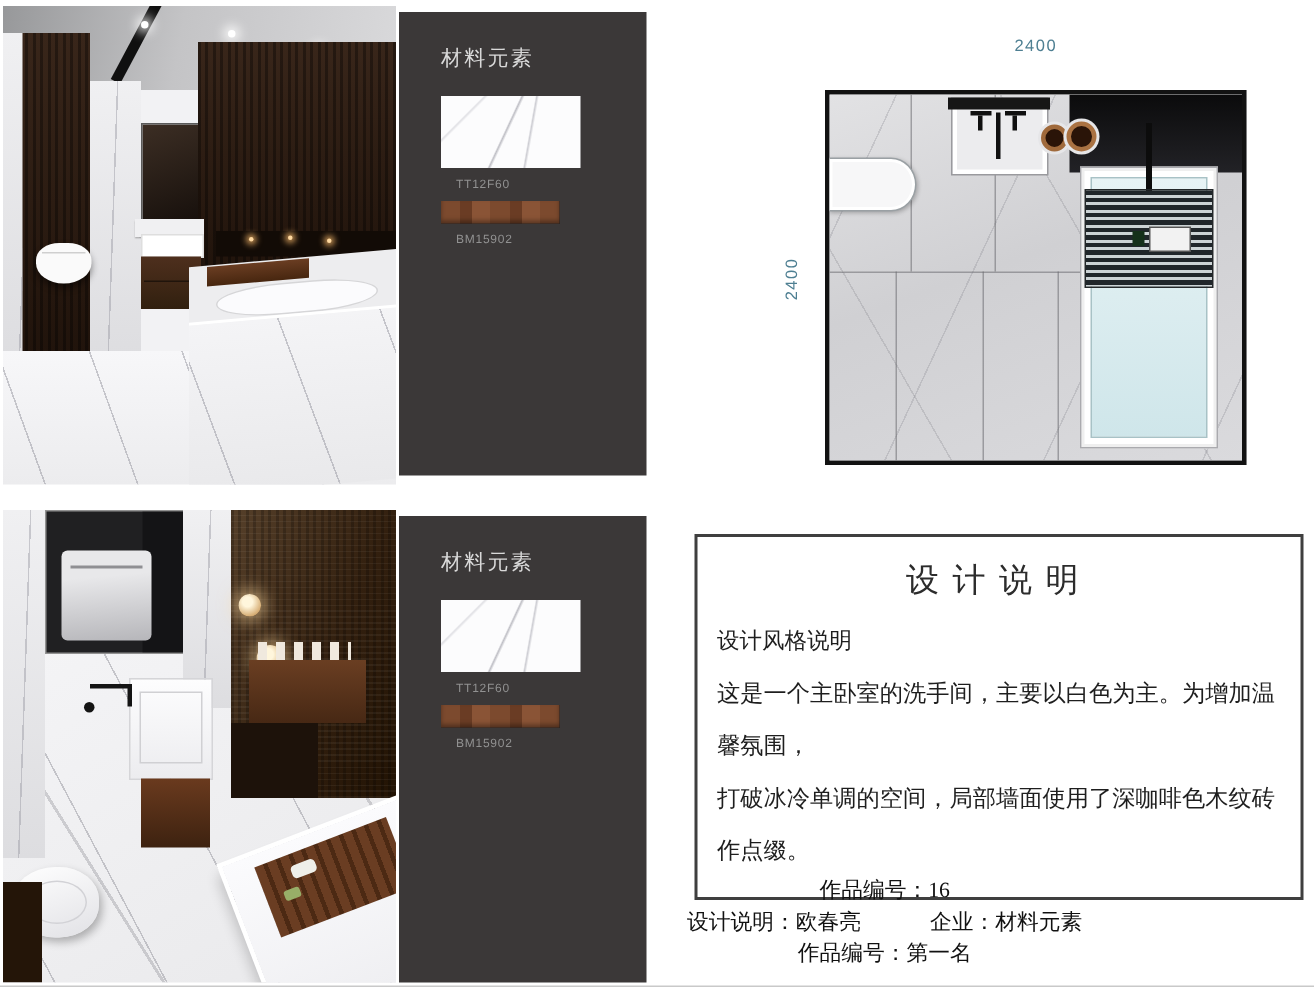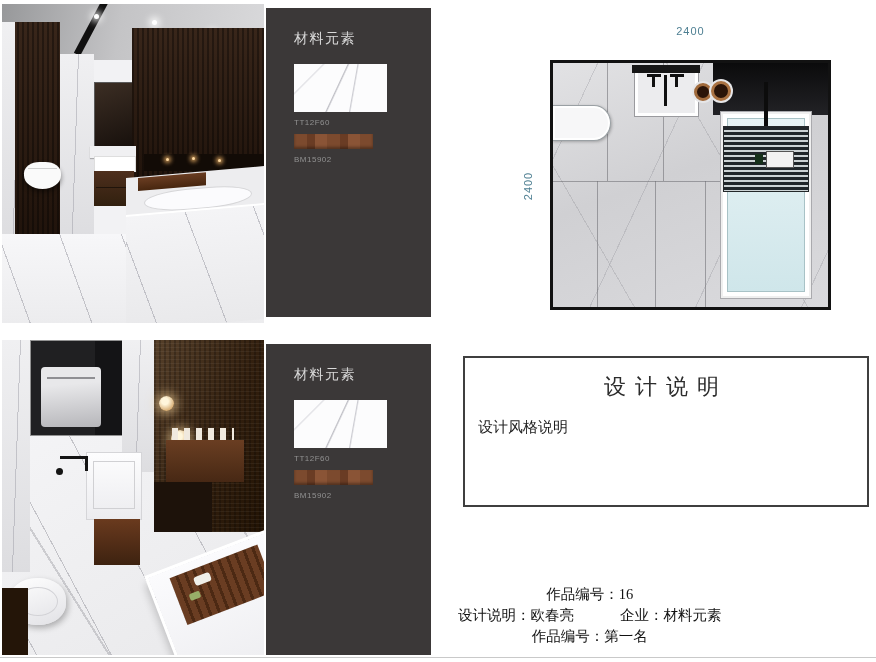--- a/index.html
+++ b/index.html
@@ -89,21 +89,21 @@
   
   .mat-panel{position:absolute;left:266px;width:165px;background:#3b3838;}
   .mat-panel-top{top:8px;height:309px;}
   .mat-panel-bottom{top:344px;height:311px;}
   .mat-title{position:absolute;left:28px;top:22px;font-size:14px;color:#d9d9d9;letter-spacing:1.5px;}
   .mat-swatch-marble{position:absolute;left:28px;top:56px;width:93px;height:48px;background:
     linear-gradient(115deg,transparent 46%,rgba(150,150,160,.6) 47%,transparent 48.5%),
     linear-gradient(100deg,transparent 62%,rgba(165,165,175,.55) 63%,transparent 64.5%),
     linear-gradient(135deg,transparent 20%,rgba(180,180,190,.4) 21%,transparent 22.5%),
     #fcfcfd;}
-  .mat-code{position:absolute;left:28px;font-size:8px;color:#919191;letter-spacing:.5px;}
+  .mat-code{position:absolute;left:38px;font-size:8px;color:#919191;letter-spacing:.5px;}
   .mat-code-1{top:110px;}
   .mat-swatch-wood{position:absolute;left:28px;top:126px;width:79px;height:15px;background:
     repeating-linear-gradient(90deg,#7c4a2e 0 13px,#6a3c24 13px 21px,#8a5436 21px 33px);
     box-shadow:inset 0 -2px 3px rgba(0,0,0,.35);}
   .mat-code-2{top:147px;}
 
   
   .dim{font-size:11px;letter-spacing:1px;}
   .dim-top{left:550px;top:25px;width:281px;text-align:center;}
   .dim-left{left:514px;top:180px;transform:rotate(-90deg);transform-origin:center;}
@@ -126,21 +126,21 @@
   .plan-vessel-1{left:141px;top:20px;width:12px;height:12px;border:3px solid #a06a3c;}
   .plan-vessel-2{left:158px;top:18px;width:14px;height:14px;border:3px solid #aa7242;}
   .plan-tub{position:absolute;left:167px;top:48px;width:90px;height:186px;background:#ffffff;border:1px solid #aaaaae;box-shadow:inset 0 0 0 2px #efefef;}
   .plan-tub-water{position:absolute;left:6px;top:6px;right:6px;bottom:6px;background:linear-gradient(180deg,#e7f3f5,#cfe6ea);border:1px solid #a8c2c6;}
   .plan-tub-tray{position:absolute;left:2px;top:14px;right:2px;height:64px;background:repeating-linear-gradient(180deg,#20262a 0 3px,#ccd3d5 3px 5px);border:1px solid #24282a;}
   .plan-tub-dish{position:absolute;left:42px;top:24px;width:26px;height:15px;background:#f2f2f2;border:1px solid #555;}
   .plan-tub-dish::before{content:"";position:absolute;left:-12px;top:2px;width:8px;height:10px;background:#15301a;}
   .plan-tub-stem{position:absolute;left:43px;top:-30px;width:4px;height:46px;background:#0c0c0c;}
 
   
-  .design-box{left:463px;top:356px;width:406px;height:151px;border:2px solid #3f3f3f;box-sizing:border-box;background:#ffffff;
+  .design-box{left:463px;top:356px;width:406px;height:244px;border:2px solid #3f3f3f;box-sizing:border-box;background:#ffffff;
     font-family:"Liberation Serif","DejaVu Serif",serif;color:#1e1e1e;}
   .design-title{margin-top:14px;text-align:center;font-size:22px;letter-spacing:9px;color:#2c2c2c;}
   .design-sub{margin:16px 0 0 13px;font-size:15px;}
   .design-line{margin:0 13px;font-size:15.5px;line-height:35px;}
   .design-para{margin-top:8px;}
 
   
   .entry-info{left:458px;top:584px;font-family:"Liberation Serif","DejaVu Serif",serif;font-size:14.5px;color:#111;line-height:21px;}
   .entry-row{white-space:nowrap;text-align:center;}
   .entry-company{margin-left:46px;margin-top:44px;}
@@ -249,20 +249,24 @@
   <div class="mat-title">材料元素</div>
   <div class="mat-swatch-marble"></div>
   <div class="mat-code mat-code-1">TT12F60</div>
   <div class="mat-swatch-wood"></div>
   <div class="mat-code mat-code-2">BM15902</div>
 </div>
 
 <div class="abs design-box">
   <div class="design-title">设计说明</div>
   <div class="design-sub">设计风格说明</div>
+  <div class="design-para">
+    <div class="design-line">这是一个主卧室的洗手间，主要以白色为主。为增加温馨氛围，</div>
+    <div class="design-line">打破冰冷单调的空间，局部墙面使用了深咖啡色木纹砖作点缀。</div>
+  </div>
 </div>
 
 <div class="abs entry-info">
   <div class="entry-row">
     <span>作品编号：</span><span>16</span>
   </div>
   <div class="entry-row">
     <span>设计说明：</span><span>欧春亮</span><span class="entry-company">企业：</span><span>材料元素</span>
   </div>
   <div class="entry-row">

